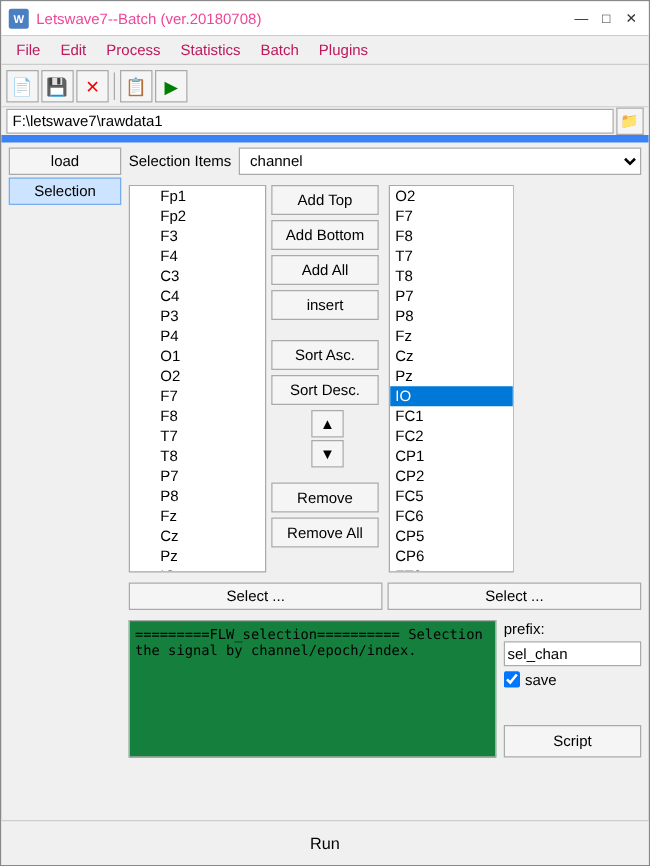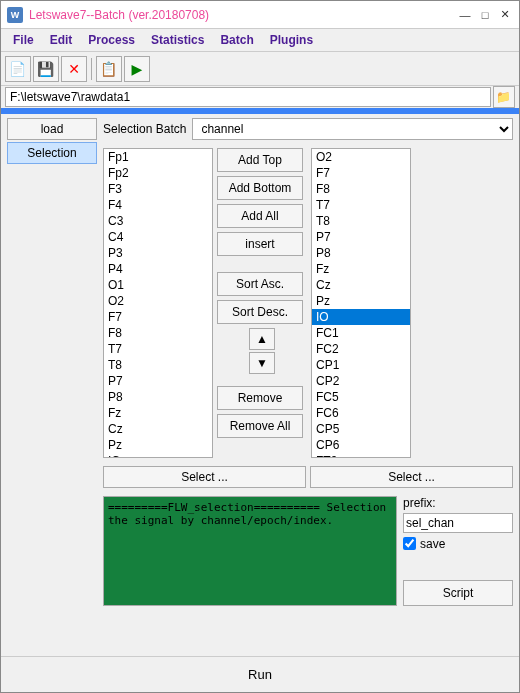--- a/index.html
+++ b/index.html
@@ -62,22 +62,21 @@
       background: #f0f0f0;
       display: flex;
       gap: 0;
       padding: 2px 4px;
       border-bottom: 1px solid #ccc;
     }
     .menu-item {
       padding: 2px 8px;
       cursor: pointer;
       font-size: 12px;
-      color: #4c1d95;
-      font-weight: bold;
+      color: #be185d;
     }
 
     .toolbar {
       background: #f0f0f0;
       display: flex;
       align-items: center;
       padding: 3px 4px;
       gap: 2px;
       border-bottom: 1px solid #ccc;
       height: 34px;
@@ -174,20 +173,21 @@
       gap: 4px;
     }
 
     .list-box {
       width: 110px;
       height: 310px;
       border: 1px solid #aaa;
       background: white;
       overflow-y: auto;
       font-size: 12px;
+      padding-left: 20px;
     }
     .list-box-item {
       padding: 1px 4px;
       cursor: pointer;
       white-space: nowrap;
     }
     .list-box-item.selected { background: #0078d7; color: white; }
 
     .middle-buttons {
       display: flex;
@@ -382,21 +382,21 @@
     <div class="inner-panel">
 
       <div class="sidebar">
         <button class="sidebar-load-btn">load</button>
         <button class="sidebar-selection-btn">Selection</button>
       </div>
 
       <div style="flex:1; display:flex; flex-direction:column; gap:4px;">
 
         <div class="selection-header">
-          <span class="selection-label">Selection Batch</span>
+          <span class="selection-label">Selection Items</span>
           <select class="selection-dropdown">
             <option>channel</option>
             <option>epoch</option>
             <option>index</option>
           </select>
         </div>
 
         <div class="selection-body">
 
           <div class="list-box">

